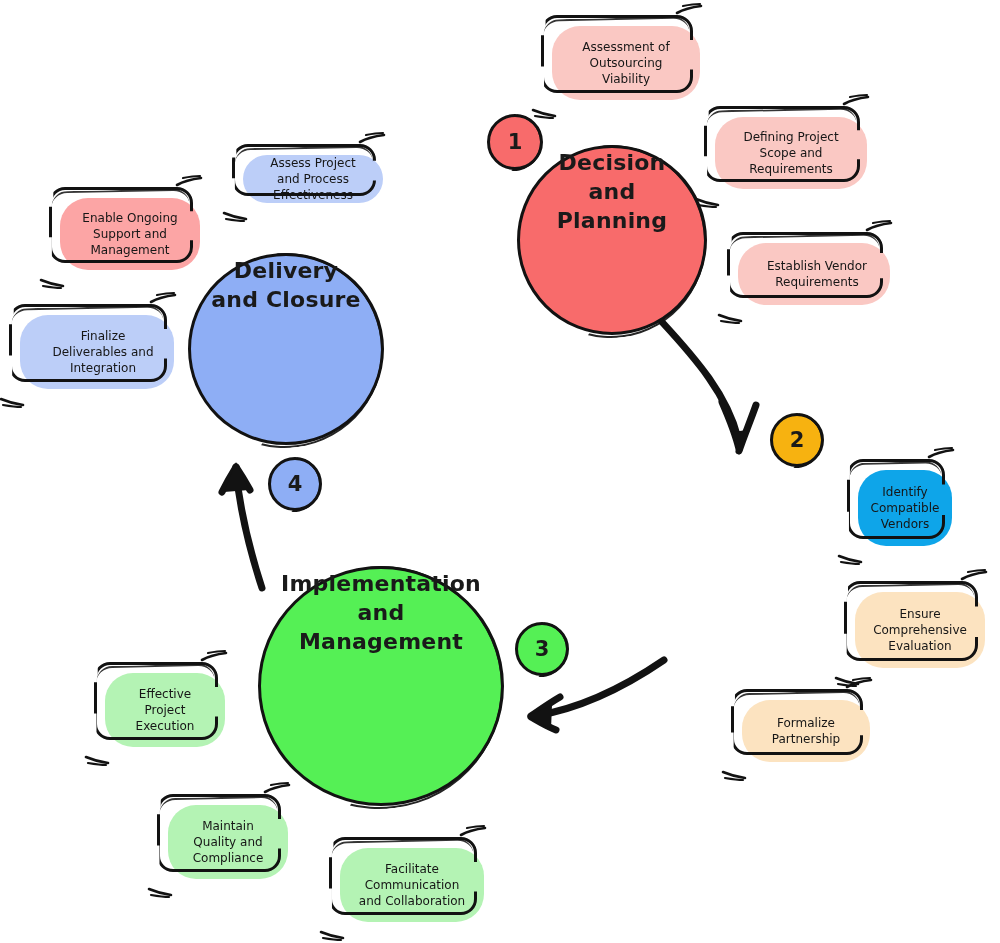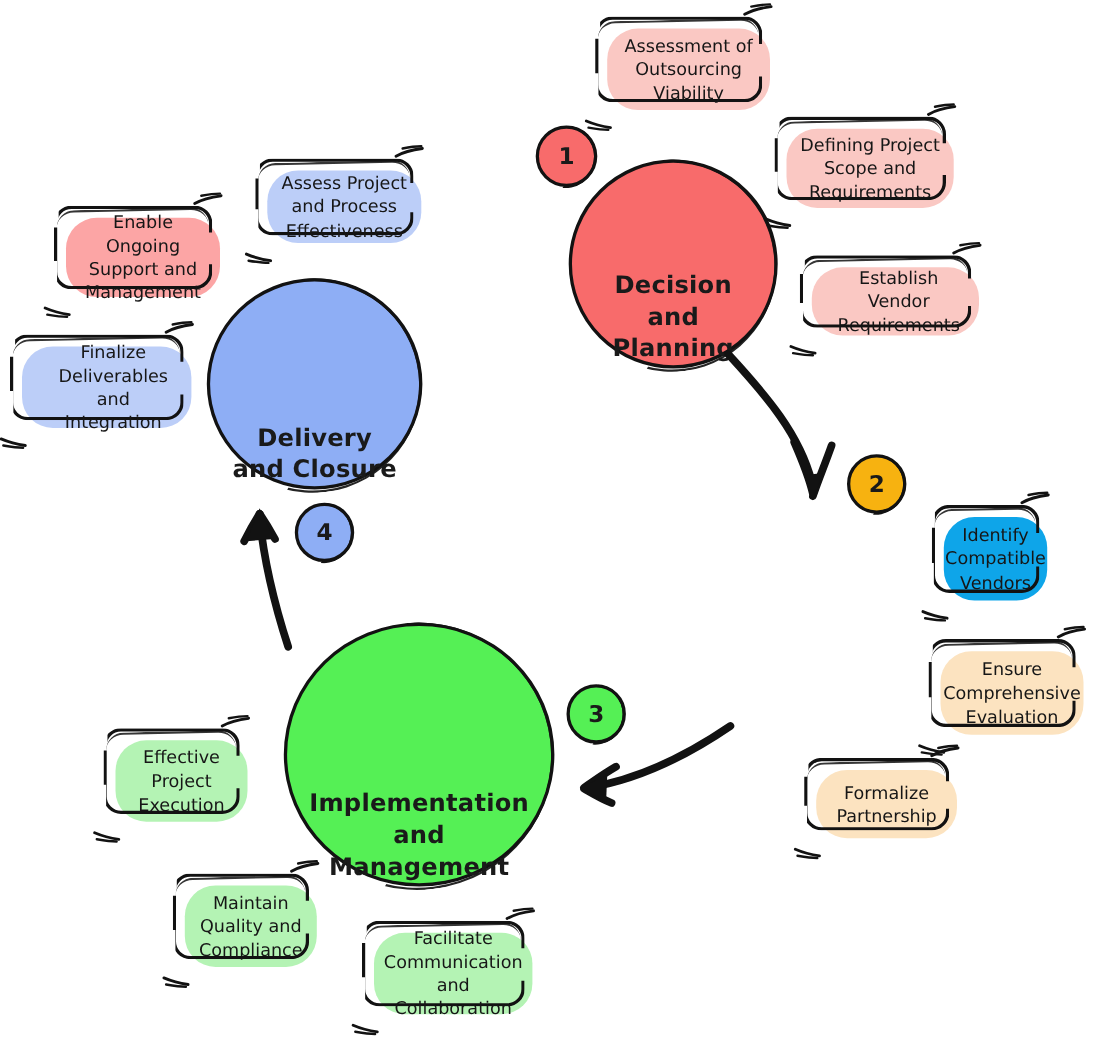--- a/index.html
+++ b/index.html
@@ -8,21 +8,21 @@
     background:#ffffff;
     font-family:"DejaVu Sans","Liberation Sans",sans-serif;
     overflow:hidden;
   }
   #stage{position:relative;width:1000px;height:943px;}
 
   
   .phase{
     position:absolute;
     border-radius:50%;
-    display:flex;align-items:flex-end;justify-content:center;
+    display:flex;align-items:flex-start;justify-content:center;
     text-align:center;
     color:#1a1a1a;
     font-weight:700;
     line-height:1.32;
     letter-spacing:.2px;
     box-sizing:border-box;
     border:3px solid #121212;
   }
   .phase .ptxt{position:relative;z-index:3;padding:0 6px;}
   
@@ -54,21 +54,21 @@
     clip-path:polygon(45% 0,100% 0,100% 100%,55% 100%,78% 50%);
     pointer-events:none;
   }
 
   
   .task{
     position:absolute;
     box-sizing:border-box;
     display:flex;align-items:center;justify-content:center;
     text-align:center;
-    font-size:16px;
+    font-size:12px;
     color:#161616;
     line-height:1.34;
     border-radius:28px;
     padding:9px 10px;
     z-index:4;
   }
   
   .task .frame1,.task .frame2{
     position:absolute;pointer-events:none;
   }
@@ -315,21 +315,21 @@
   <div class="phase" style="left:188px;top:253px;width:196px;height:192px;background:#8EAEF5;font-size:22px;">
     <div class="ptxt">
       <div>Delivery</div>
       <div>and Closure</div>
     </div>
   </div>
   <div class="badge" style="left:268px;top:457px;width:54px;height:54px;background:#8EAEF5;">
     <span>4</span>
   </div>
 
-  <div class="task" style="left:243px;top:155px;width:140px;height:66px;background:#BCCEF8;">
+  <div class="task" style="left:243px;top:155px;width:140px;height:48px;background:#BCCEF8;">
     <span class="frame1"></span>
     <span class="frame2"></span>
     <svg class="tick-tr tickline" viewBox="0 0 26 12">
       <path d="M1,9 C8,5 17,3 25,2" stroke="#121212" stroke-width="2.6" fill="none" stroke-linecap="round"></path>
       <path d="M7,2 C12,1 18,0 24,0" stroke="#121212" stroke-width="2.2" fill="none" stroke-linecap="round"></path>
     </svg>
     <svg class="tick-bl tickline" viewBox="0 0 24 11">
       <path d="M1,3 C8,6 16,8 23,9" stroke="#121212" stroke-width="2.6" fill="none" stroke-linecap="round"></path>
       <path d="M3,9 C9,10 15,11 21,11" stroke="#121212" stroke-width="2.2" fill="none" stroke-linecap="round"></path>
     </svg>

